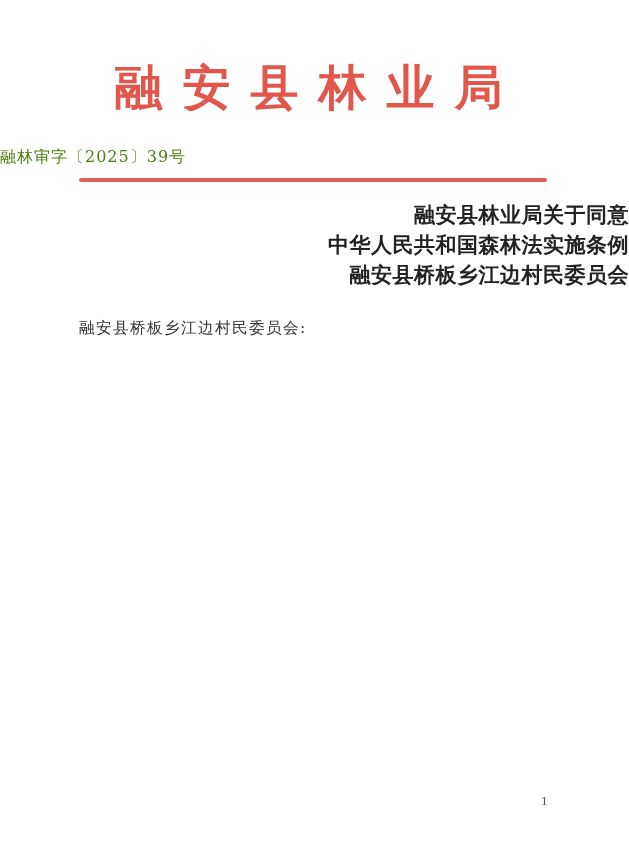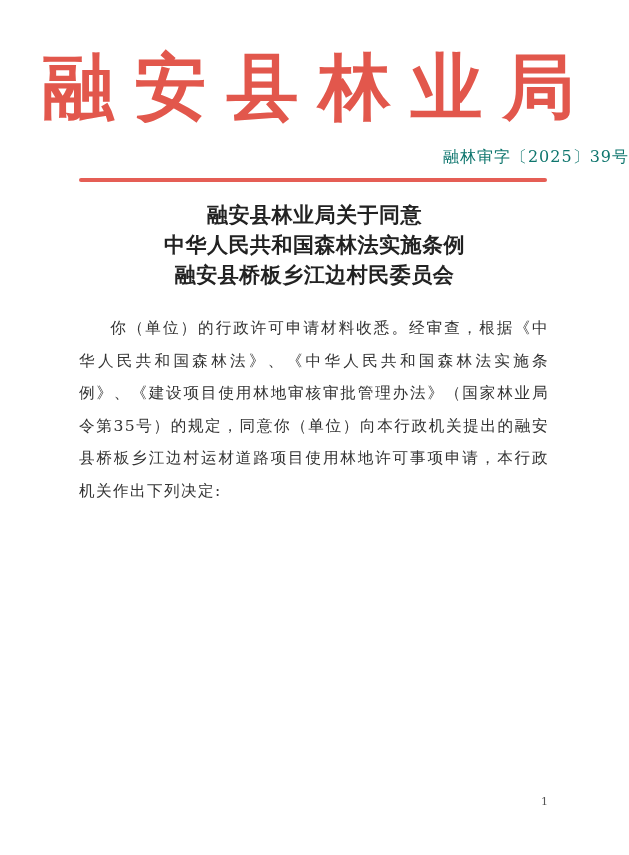--- a/index.html
+++ b/index.html
@@ -3,33 +3,33 @@
 <meta charset="utf-8">
 <style>
   html, body { margin: 0; padding: 0; }
   body {
     width: 629px; height: 855px; background: #ffffff; position: relative; overflow: hidden;
     font-family: "DejaVu Serif", "Liberation Serif", serif; color: #2a2a2a;
   }
   .masthead {
     position: absolute; top: 52px; left: 0; width: 629px; text-align: center;
     font-family: "DejaVu Sans", "Liberation Sans", sans-serif; font-weight: bold;
-    font-size: 72px; letter-spacing: 20px; color: #e2574c; line-height: 70px;
+    font-size: 48px; letter-spacing: 20px; color: #e2574c; line-height: 70px;
     padding-left: 8px; box-sizing: border-box;
   }
   .docno {
-    position: absolute; top: 146px; left: 0; width: 629px; text-align: right;
-    font-size: 16px; color: #0f766e; line-height: 22px; letter-spacing: 1px;
+    position: absolute; top: 146px; left: 0; width: 629px; text-align: left;
+    font-size: 16px; color: #4d7c0f; line-height: 22px; letter-spacing: 1px;
   }
   .redline {
     position: absolute; top: 178px; left: 79px; width: 468px; height: 4px;
     background: #e55e55; border-radius: 2px;
   }
   .title {
-    position: absolute; top: 200px; left: 0; width: 629px; text-align: center;
+    position: absolute; top: 200px; left: 0; width: 629px; text-align: right;
     font-size: 21px; font-weight: bold; color: #222; line-height: 30px;
   }
   .title div { letter-spacing: 0.5px; }
   .body-text {
     position: absolute; top: 312px; left: 79px; width: 470px;
     font-size: 15.6px; line-height: 32.5px; color: #333; letter-spacing: 1.4px;
   }
   .body-text p { margin: 0; text-align: justify; }
   .indent { text-indent: 2em; }
   .pagenum {
@@ -43,16 +43,16 @@
 <div class="docno">融林审字〔2025〕39号</div>
 <div class="redline"></div>
 
 <div class="title">
   <div>融安县林业局关于同意</div>
   <div>中华人民共和国森林法实施条例</div>
   <div>融安县桥板乡江边村民委员会</div>
 </div>
 
 <div class="body-text">
-  <p class="indent">你（单位）的行政许可申请材料收悉。经审查，根据《中华人民共和国森林法》、《中华人民共和国森林法实施条例》、《建设项目使用林地审核审批管理办法》（国家林业局令第35号）的规定，同意你（单位）向本行政机关提出的融安县桥板乡江边村运材道路项目使用林地许可事项申请，本行政机关作出下列决定:</p>
+  <p>融安县桥板乡江边村民委员会:</p>
 </div>
 
 <div class="pagenum">1</div>
 
 </body></html>

